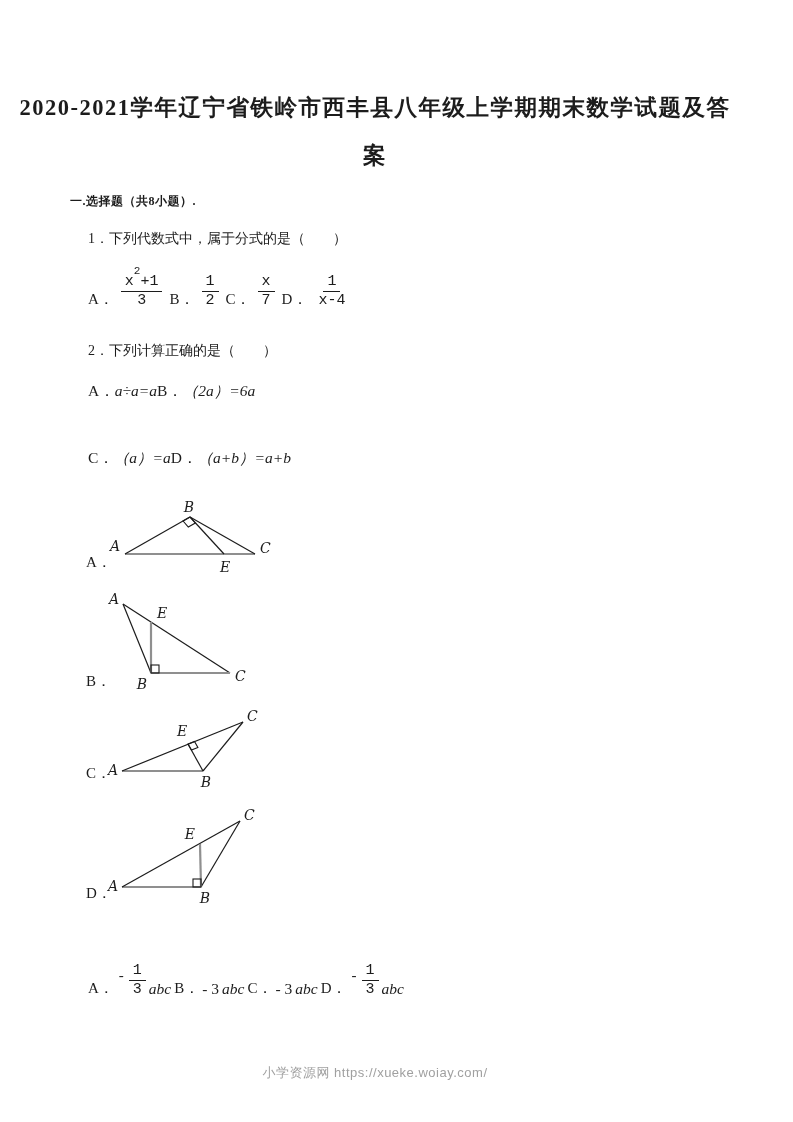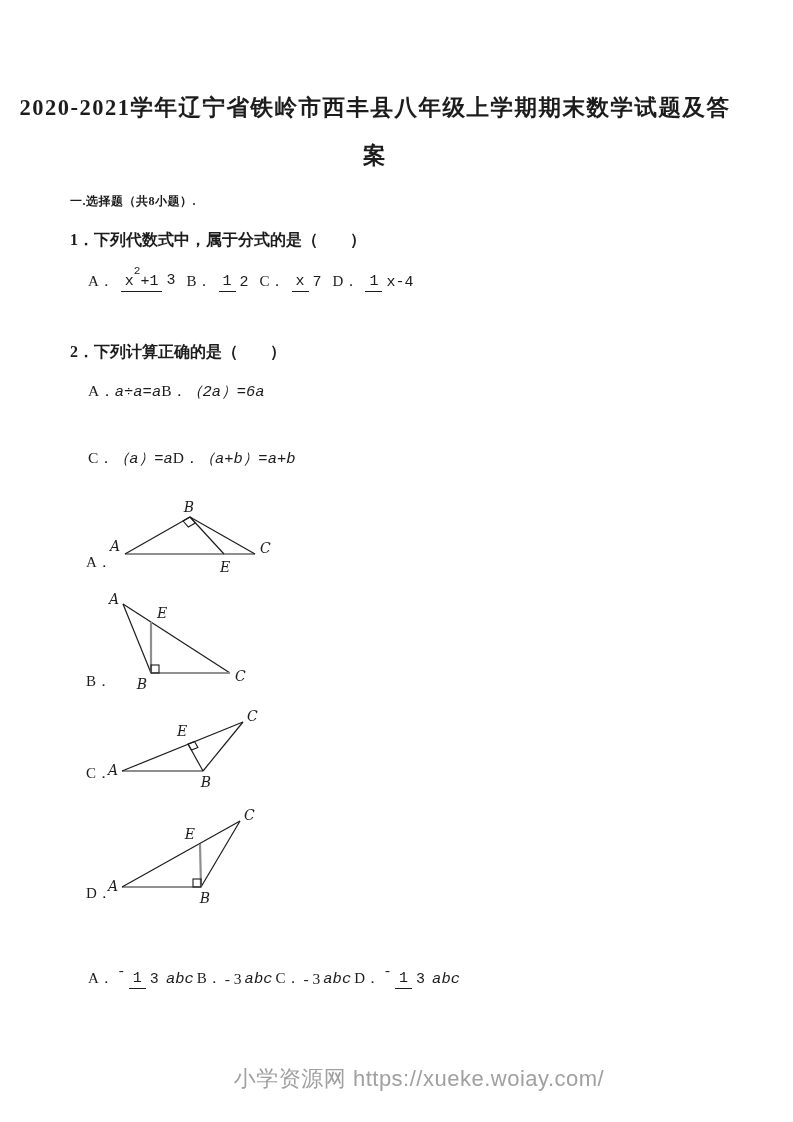--- a/index.html
+++ b/index.html
@@ -8,58 +8,58 @@
     color:#1c1c1c; font-family:"Liberation Serif","DejaVu Serif",serif; overflow:hidden;
   }
   .title {
     position:absolute; top:84px; left:0; width:100%; text-align:center;
     font-weight:bold; font-size:22.5px; line-height:48px; letter-spacing:1.5px;
   }
   .section-heading {
     position:absolute; left:70px; top:193px;
     font-weight:bold; font-size:12px; letter-spacing:0.5px;
   }
-  .stem { position:absolute; left:70px; font-size:16px; white-space:nowrap;font-weight:bold; }
+  .stem { position:absolute; left:88px; font-size:14px; white-space:nowrap; }
   .stem-q1 { top:230px; }
   .stem-q2 { top:342px; }
   .stem-q3 { top:462px; }
   .stem-q4 { top:926px; }
   .mvar { font-style:italic; font-family:"DejaVu Serif","Liberation Serif",serif; }
 
   .opt-row { position:absolute; display:flex; align-items:flex-end; }
   .q1-opts { left:88px; top:270px; gap:7px; }
   .q4-opts { left:88px; top:962px; gap:3px; }
   .opt-label { font-size:15px; padding-bottom:1px; }
   .q2-row { position:absolute; left:88px; font-size:15.5px; white-space:nowrap; }
   .q2-row-1 { top:381px; }
   .q2-row-2 { top:448px; }
-  .mathit { font-style:italic; font-family:Liberation Mono, monospace; }
+  .mathit { font-style:italic; font-family:Liberation Serif, serif; }
 
   .frac {
-    display:inline-flex; flex-direction:row; align-items:center;
+    display:inline-flex; flex-direction:column; align-items:center;
     font-family:"Liberation Mono","DejaVu Sans Mono",monospace;
     font-size:15px; line-height:1.2; text-align:center;
   }
   .frac .num { padding:0 4px 0 4px; border-bottom:1.4px solid #1c1c1c; }
   .frac .den { padding:0 4px; }
   .sup { font-size:11px; position:relative; top:-5px; }
   .frac-minus { align-self:center; padding:0 2px 10px 2px; font-size:15px; }
   .opt-upright { font-size:15.5px; padding-bottom:1px; }
   .opt-var { padding-bottom:1px; font-size:15.5px; }
 
   .fig-label { position:absolute; left:86px; font-size:15px; }
   .fig-svg { position:absolute; }
   .fig-svg text {
     font-family:"DejaVu Serif","Liberation Serif",serif;
     font-style:italic; font-size:14px; fill:#1c1c1c;
   }
   .footer {
     position:absolute; top:1064px; left:0; width:100%; text-align:center;
     font-family:"Liberation Sans","DejaVu Sans",sans-serif;
-    font-size:22px; color:#a0a0a0; letter-spacing:0.5px;padding-left:44px;
+    font-size:13px; color:#a0a0a0; letter-spacing:0.5px;
   }
 </style>
 </head>
 <body>
 
 <div class="page">
 
   <div class="title">
     <div>2020-2021学年辽宁省铁岭市西丰县八年级上学期期末数学试题及答</div>
     <div>案</div>

